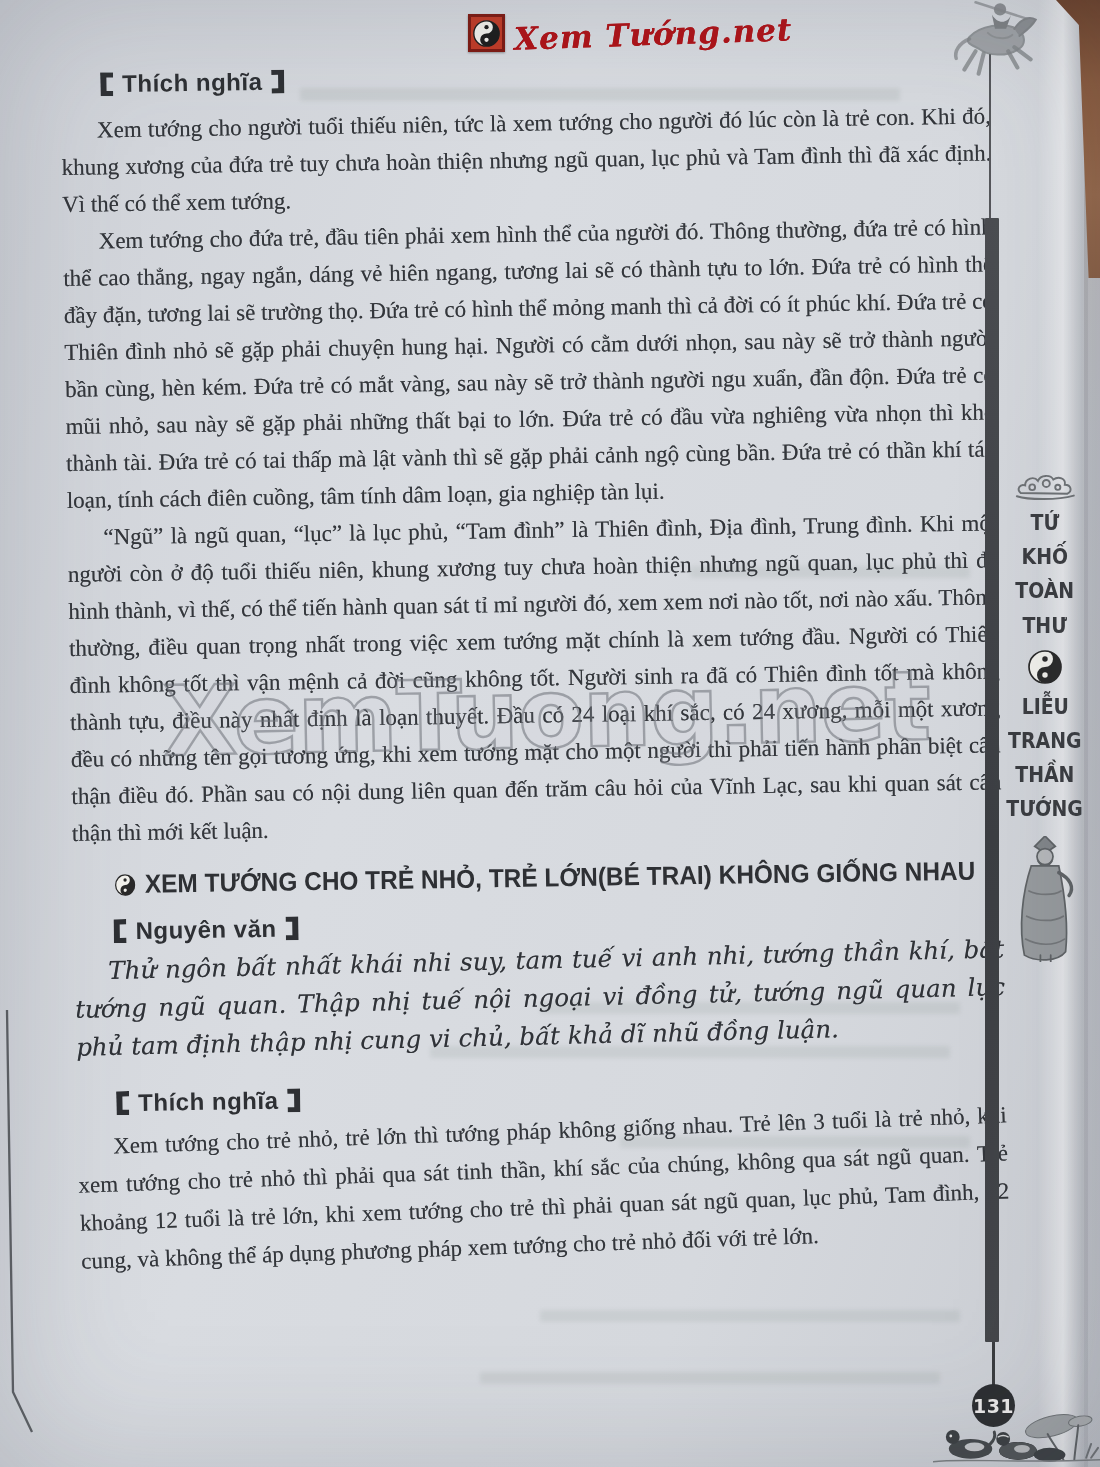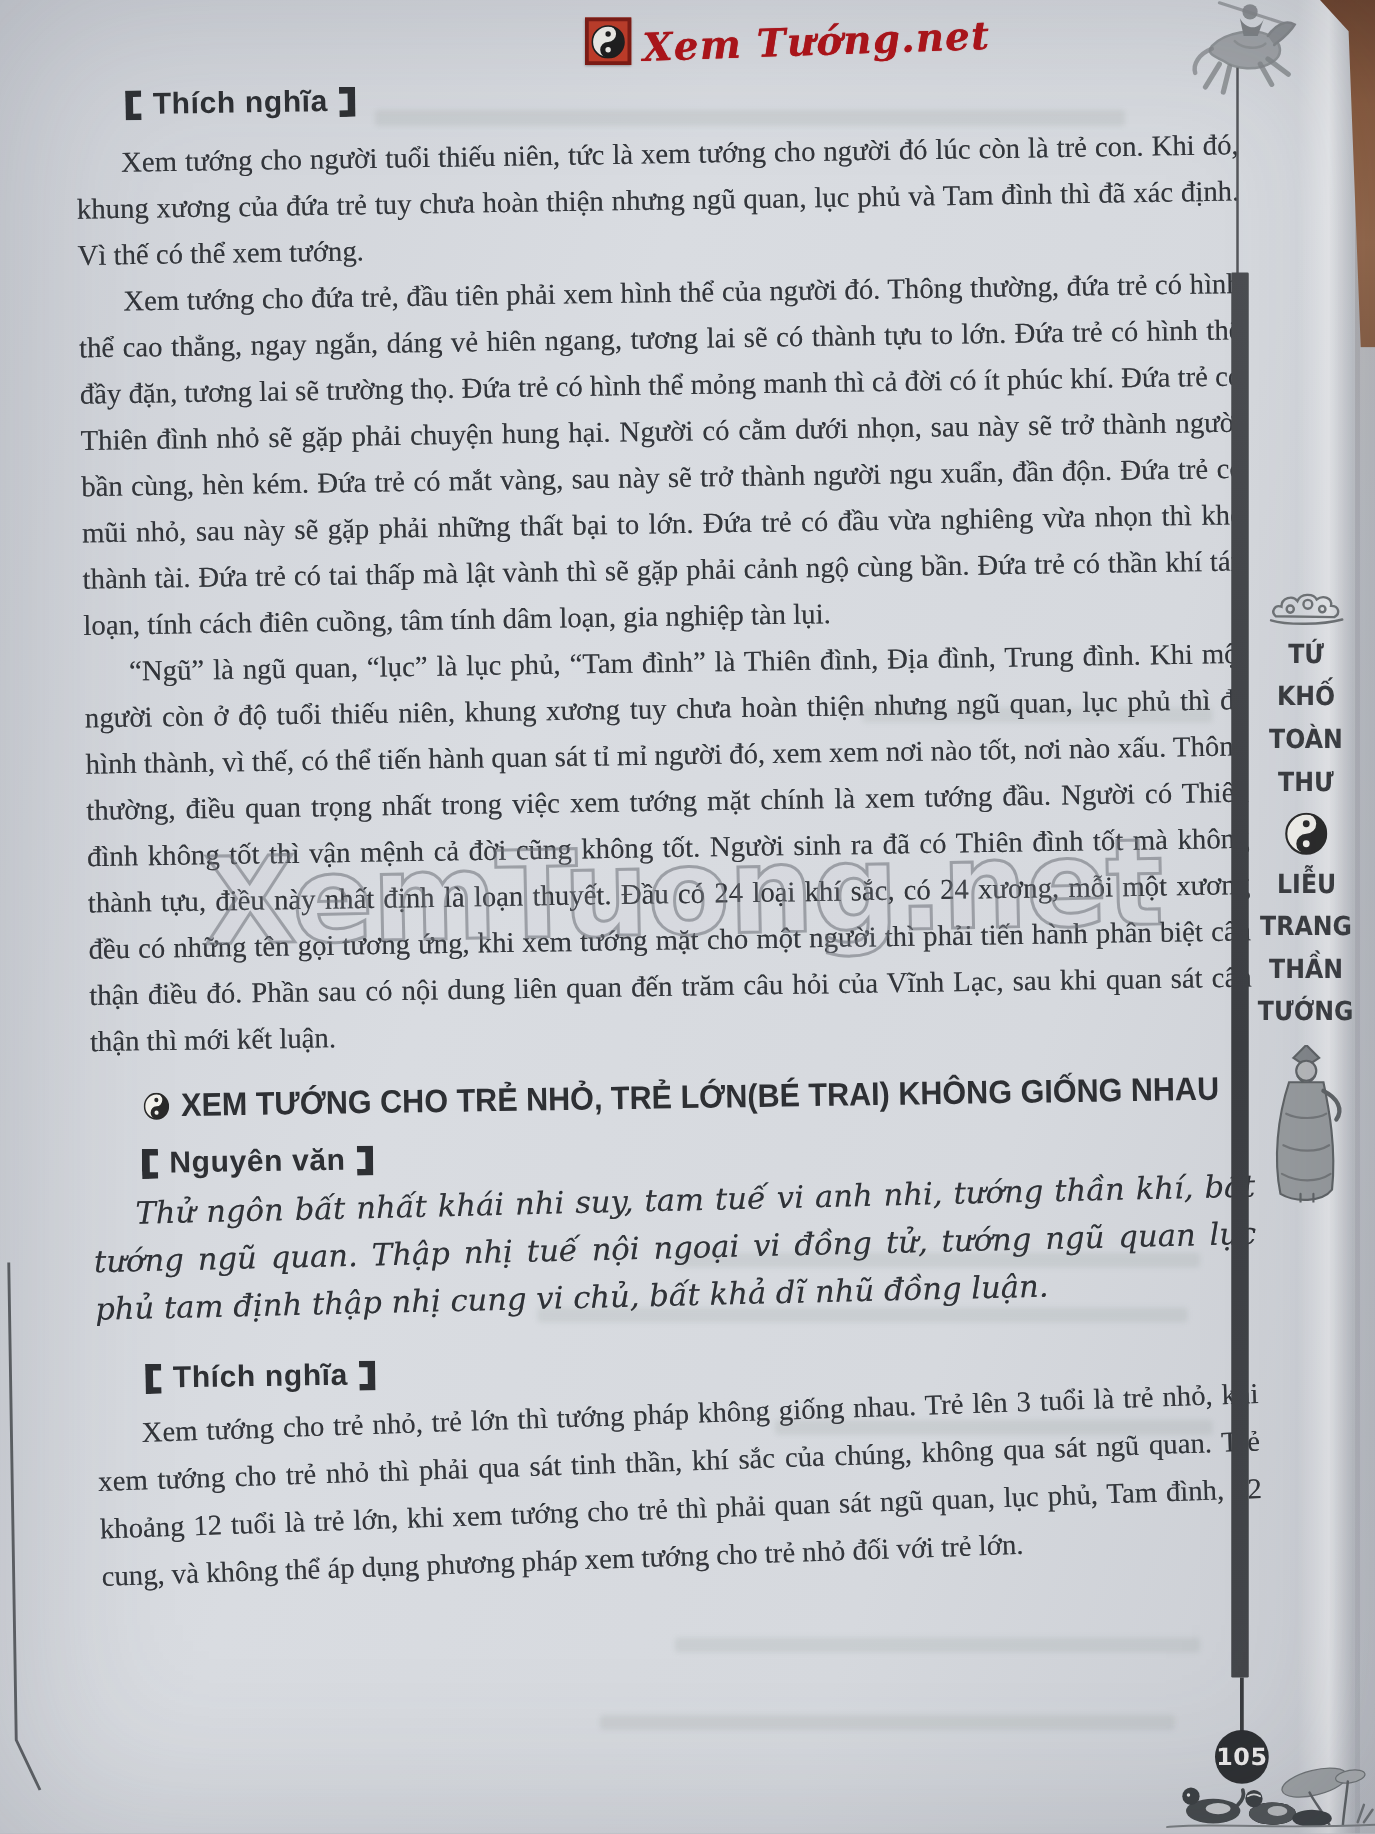--- a/index.html
+++ b/index.html
@@ -100,21 +100,21 @@
         <circle cx="50" cy="26.5" r="8" fill="#1c1c1c"></circle>
         <circle cx="50" cy="73.5" r="8" fill="#f2f1ec"></circle>
       </svg>
     </div>
     <div class="logo-text">Xem Tướng.net</div>
   </div>
 
   <div class="vline-top"></div>
   <div class="vbar"></div>
   <div class="vline-bot"></div>
-  <div class="badge">105</div>
+  <div class="badge">131</div>
 
   <svg class="horse" viewBox="0 0 100 80">
     <g fill="none" stroke="#75797c" stroke-linecap="round">
       <path d="M22,38 C32,27 56,23 68,30 C77,35 78,45 70,50 C58,58 40,56 32,50 C25,46 17,44 22,38 Z" fill="#8b8f92" stroke-width="2" opacity=".85"></path>
       <path d="M28,52 L17,70 M36,54 L31,74 M60,52 L69,68 M66,48 L82,60" stroke-width="4" opacity=".8"></path>
       <path d="M66,30 C72,21 80,17 87,21 C83,28 76,33 71,37" fill="#7f8386" stroke-width="2"></path>
       <path d="M22,40 C12,44 7,52 9,59" stroke-width="3.5" opacity=".75"></path>
       <circle cx="52" cy="11" r="6" fill="#7f8386" stroke="none"></circle>
       <path d="M44,16 C49,25 59,26 63,16 L58,30 L47,30 Z" fill="#6f7376" stroke="none"></path>
       <path d="M28,4 L78,20" stroke-width="2.5" opacity=".7"></path>

